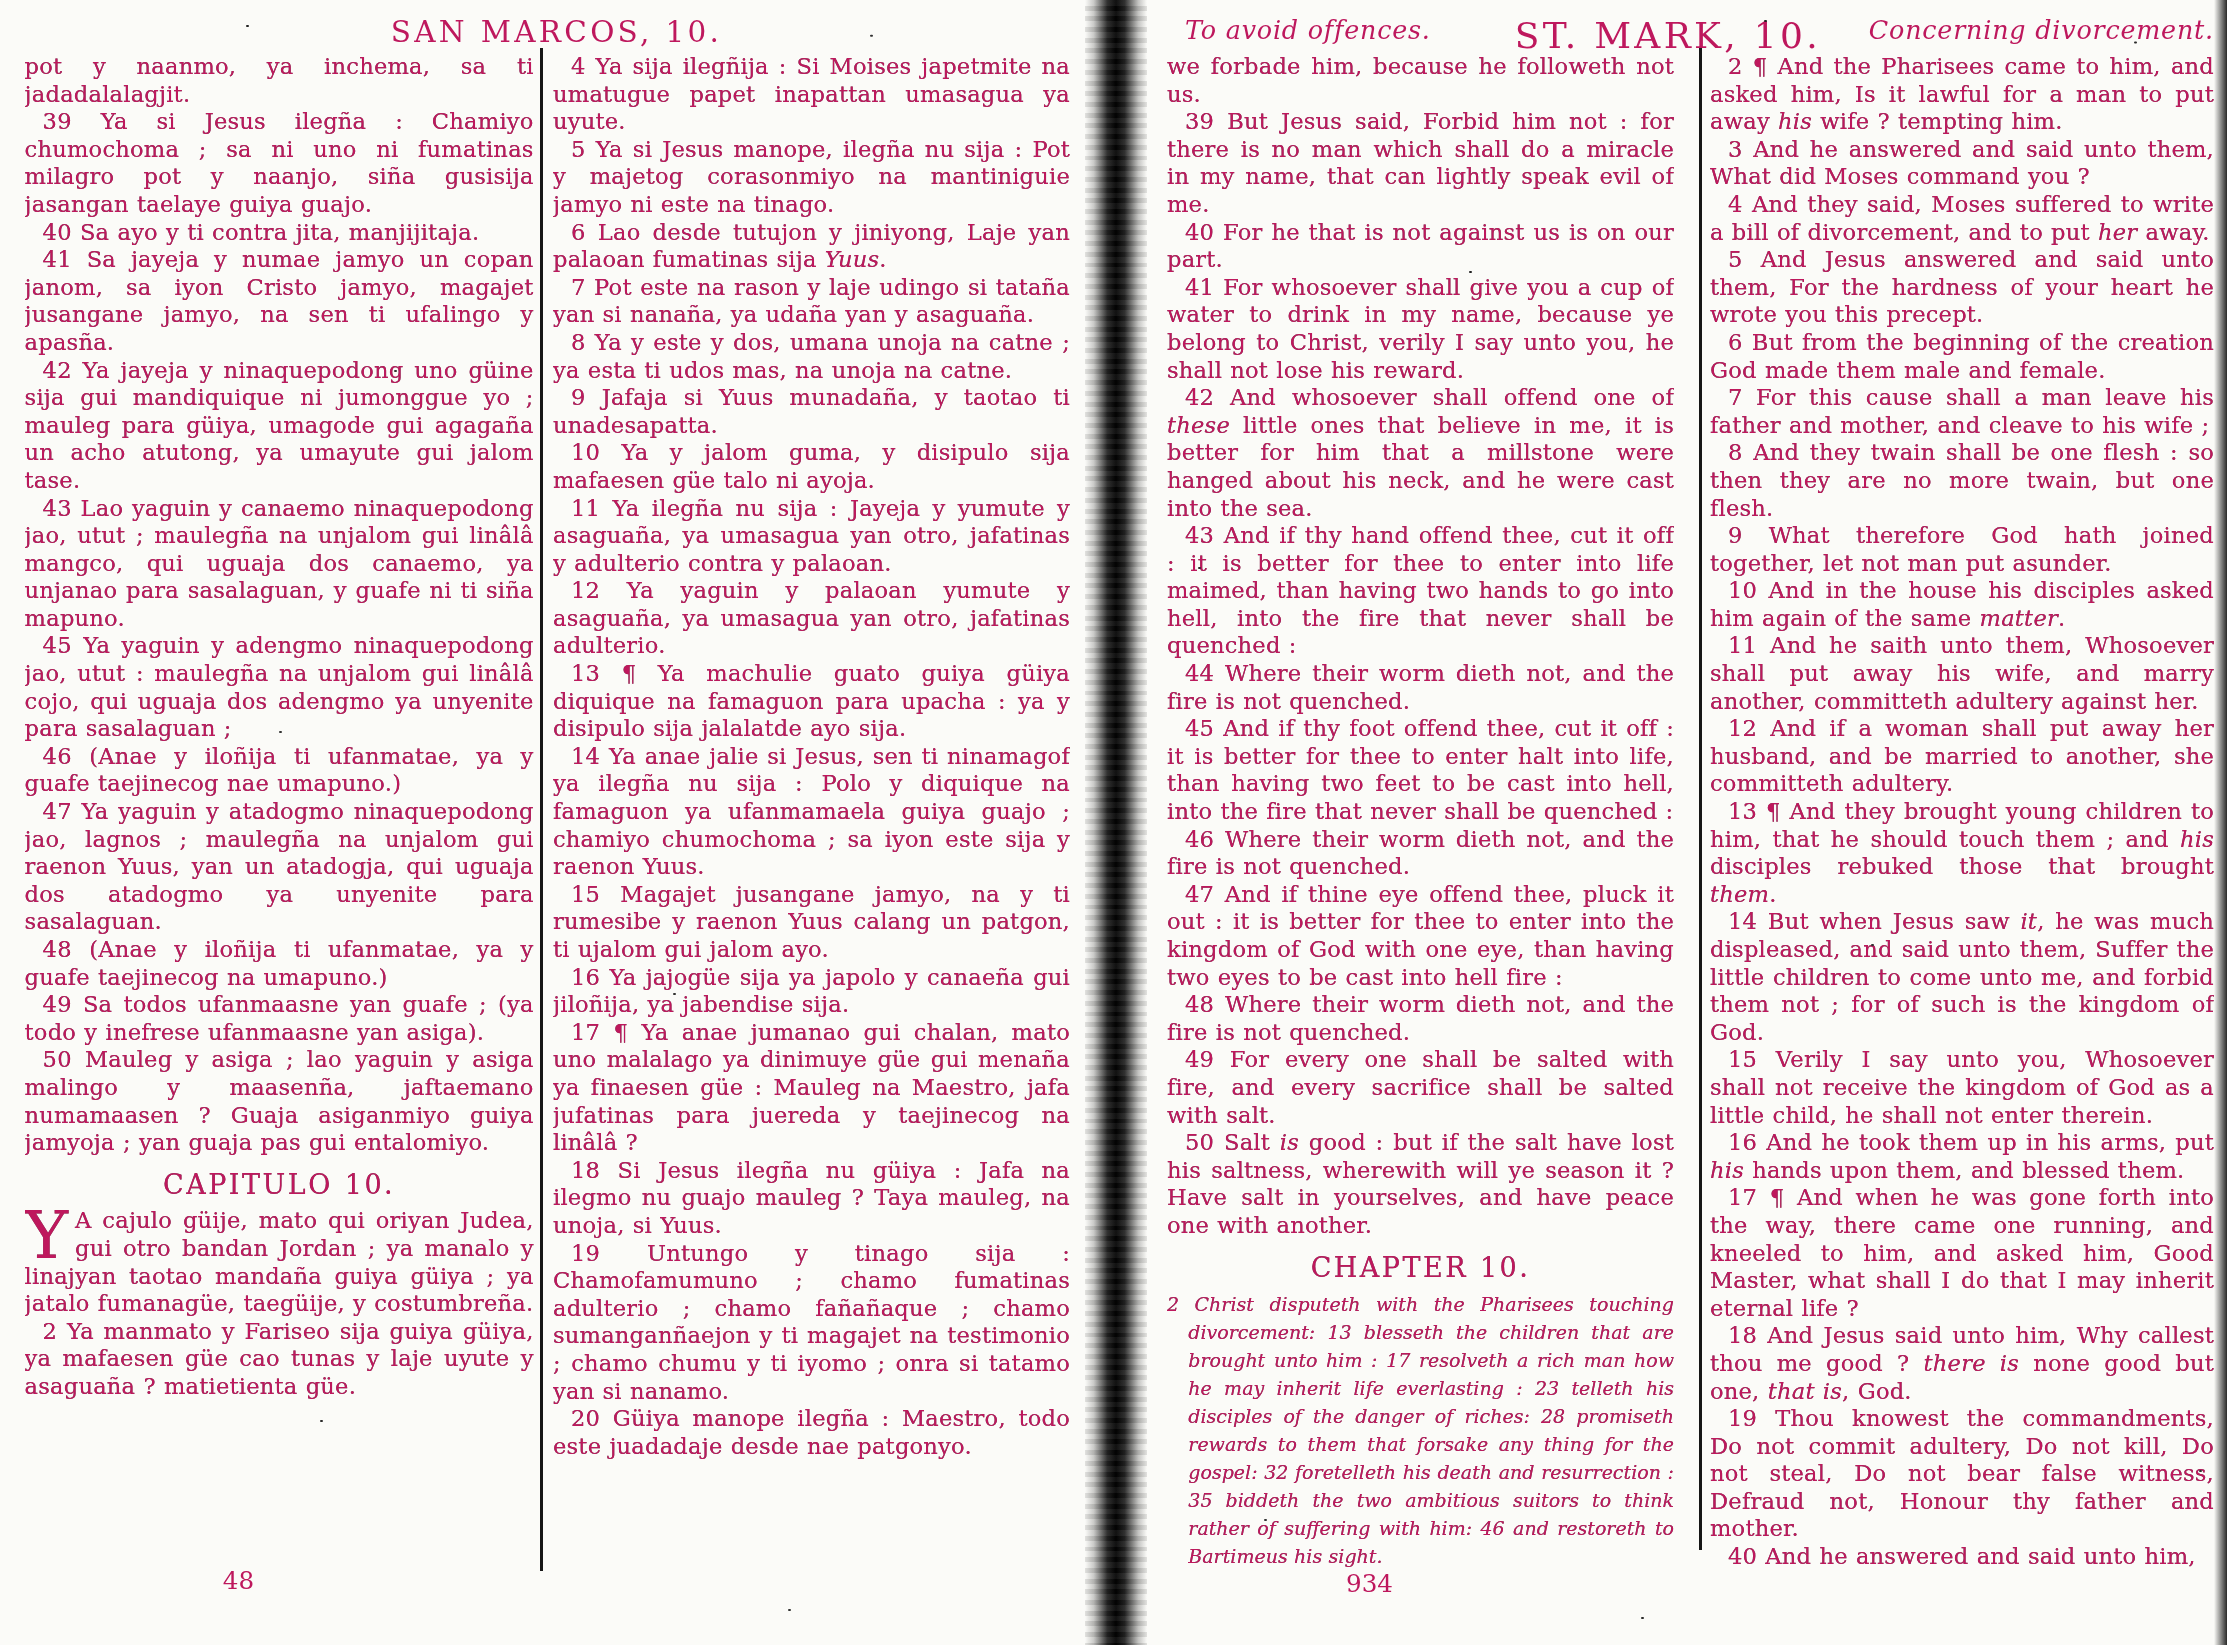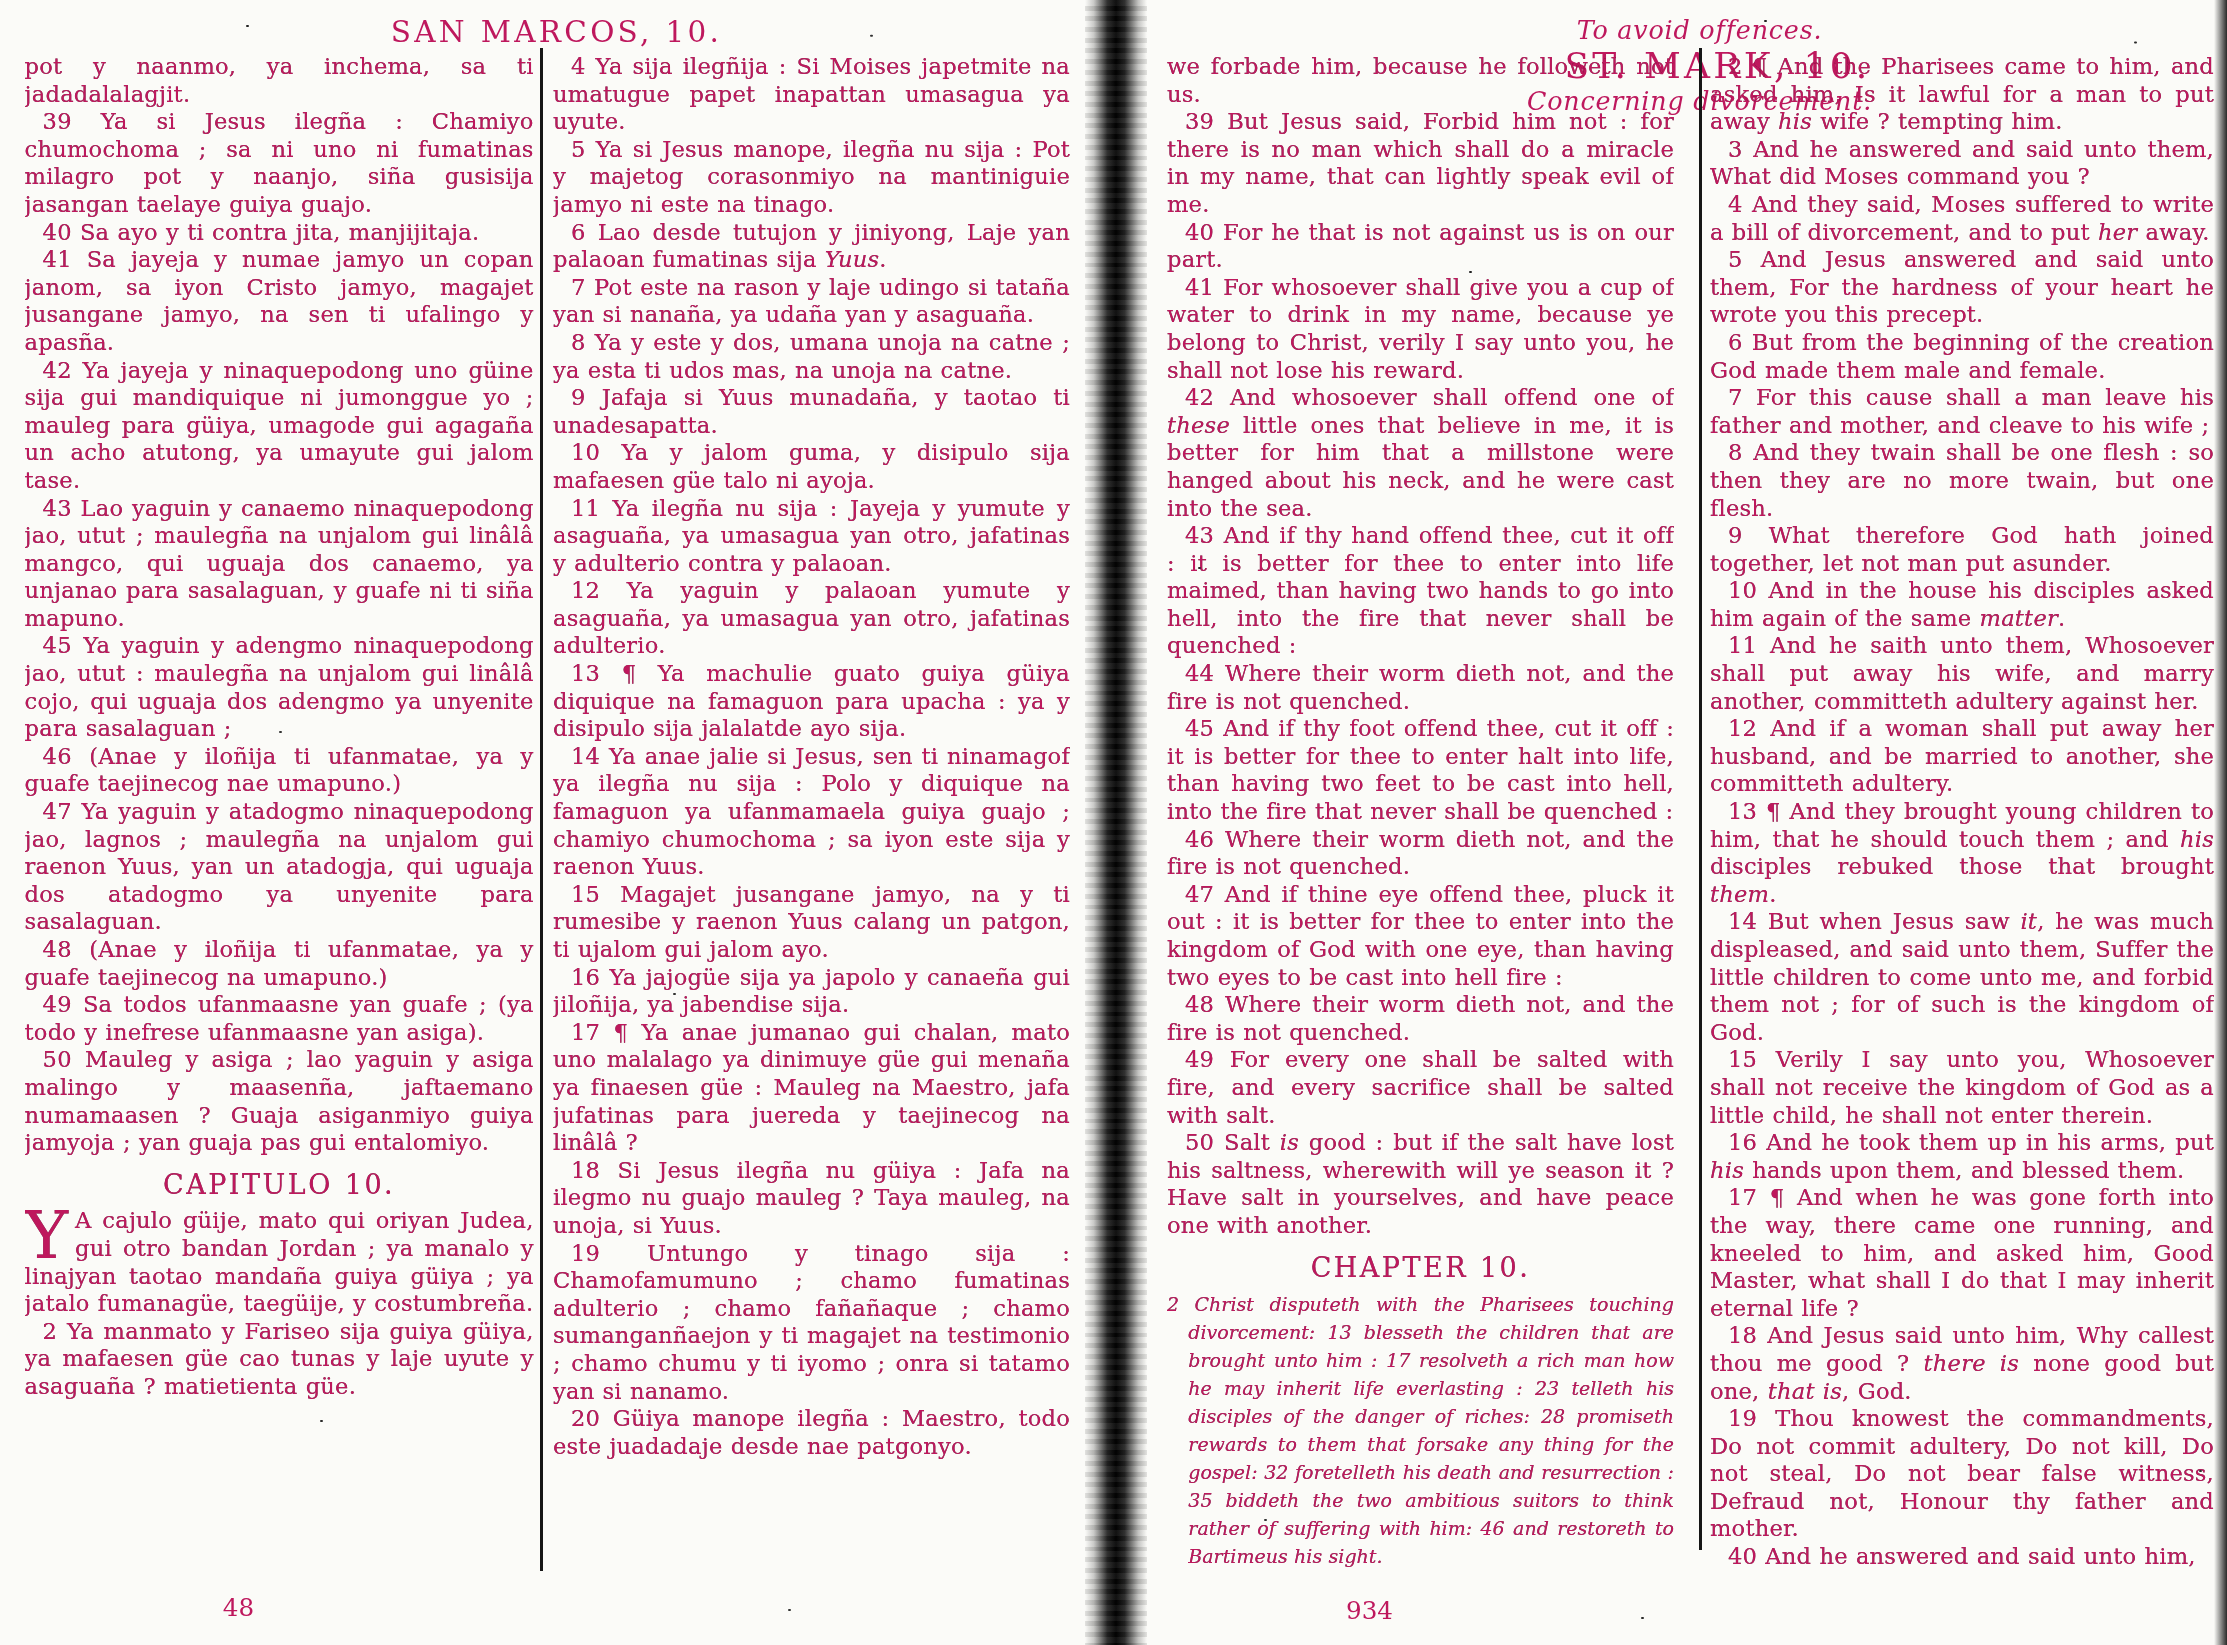--- a/index.html
+++ b/index.html
@@ -2,21 +2,21 @@
 <html style="font-size:13px"><head>
 <meta charset="utf-8">
 <style>
   html,body{margin:0;padding:0;background:#e8e8e4;}
   #scan{position:relative;width:2227px;height:1646px;background:#fbfbf8;overflow:hidden;
         font-family:"DejaVu Serif","Liberation Serif",serif;color:#be185d;
         -webkit-font-smoothing:antialiased;}
   
   .running-head{position:absolute;top:14.8px;white-space:nowrap;}
   #head-left{left:23px;width:1067px;text-align:center;font-size:29.5px;letter-spacing:3.3px;}
-  #head-right{left:1185px;width:1029px;display:flex;justify-content:space-between;align-items:center;flex-direction:column;}
+  #head-right{left:1185px;width:1029px;display:flex;justify-content:space-between;align-items:flex-start;}
   #head-right .side{font-style:italic;font-size:25.4px;letter-spacing:0.8px;}
   #head-right .mid{font-size:36px;letter-spacing:3.3px;margin-left:36px;}
   
   .col{position:absolute;top:53px;height:1520px;overflow:hidden;text-align:justify;
        font-size:22.6px;line-height:27.6px;letter-spacing:0.2px;word-spacing:0.8px;
        text-shadow:0 0 0.4px rgba(10,10,10,.65);}
   #col1{left:24.6px;width:509px;}
   #col2{left:553px;width:517px;}
   #col3{left:1167px;width:507px;}
   #col4{left:1710px;width:504px;}
@@ -35,21 +35,21 @@
   #rule-right{left:1699px;height:1502px;}
   
   #gutter{position:absolute;left:1085px;top:0;width:62px;height:1646px;
     background:linear-gradient(90deg,rgba(15,15,15,0) 0%,rgba(15,15,15,.22) 14%,
       rgba(6,6,6,.88) 36%,#020202 50%,rgba(6,6,6,.88) 64%,rgba(15,15,15,.25) 86%,rgba(15,15,15,0) 100%);}
   #gutter:after{content:"";position:absolute;inset:0;
     background:repeating-linear-gradient(180deg,rgba(255,255,255,.06) 0 5.7px,rgba(0,0,0,.1) 5.7px 10.7px);}
   #edge-right{position:absolute;right:0;top:0;width:13px;height:1646px;
     background:linear-gradient(90deg,rgba(5,5,5,0),rgba(5,5,5,.85));}
   
-  .pagenum{position:absolute;width:197px;text-align:center;font-size:24.6px;margin-top:27px;}
+  .pagenum{position:absolute;width:197px;text-align:center;font-size:24.6px;}
   #pn-left{left:140px;top:1566px;}
   #pn-right{left:1271px;top:1569px;}
   
   #speckles{position:absolute;left:246px;top:24.6px;width:2.5px;height:2.5px;border-radius:50%;background:#222;
     box-shadow:624px 9.8px 0 #333,1518px -4.9px 0 #222,1888px 16.4px 0 #2a2a2a,148px 345px 0 #333,
       952px 542px 0 #2a2a2a,2035px 271px 0 #333,427px 968px 0 #303030,1625px 919px 0 #333,
       74px 1395px 0 #2a2a2a,1018px 1494px 0 #333,1953px 1445px 0 #303030,542px 1584px 0 #333,
       1395px 1592px 0 #2a2a2a,2134px 739px 0 #333,33px 706px 0 #333,1223px 246px 0 #222;}
 </style>
 </head>

